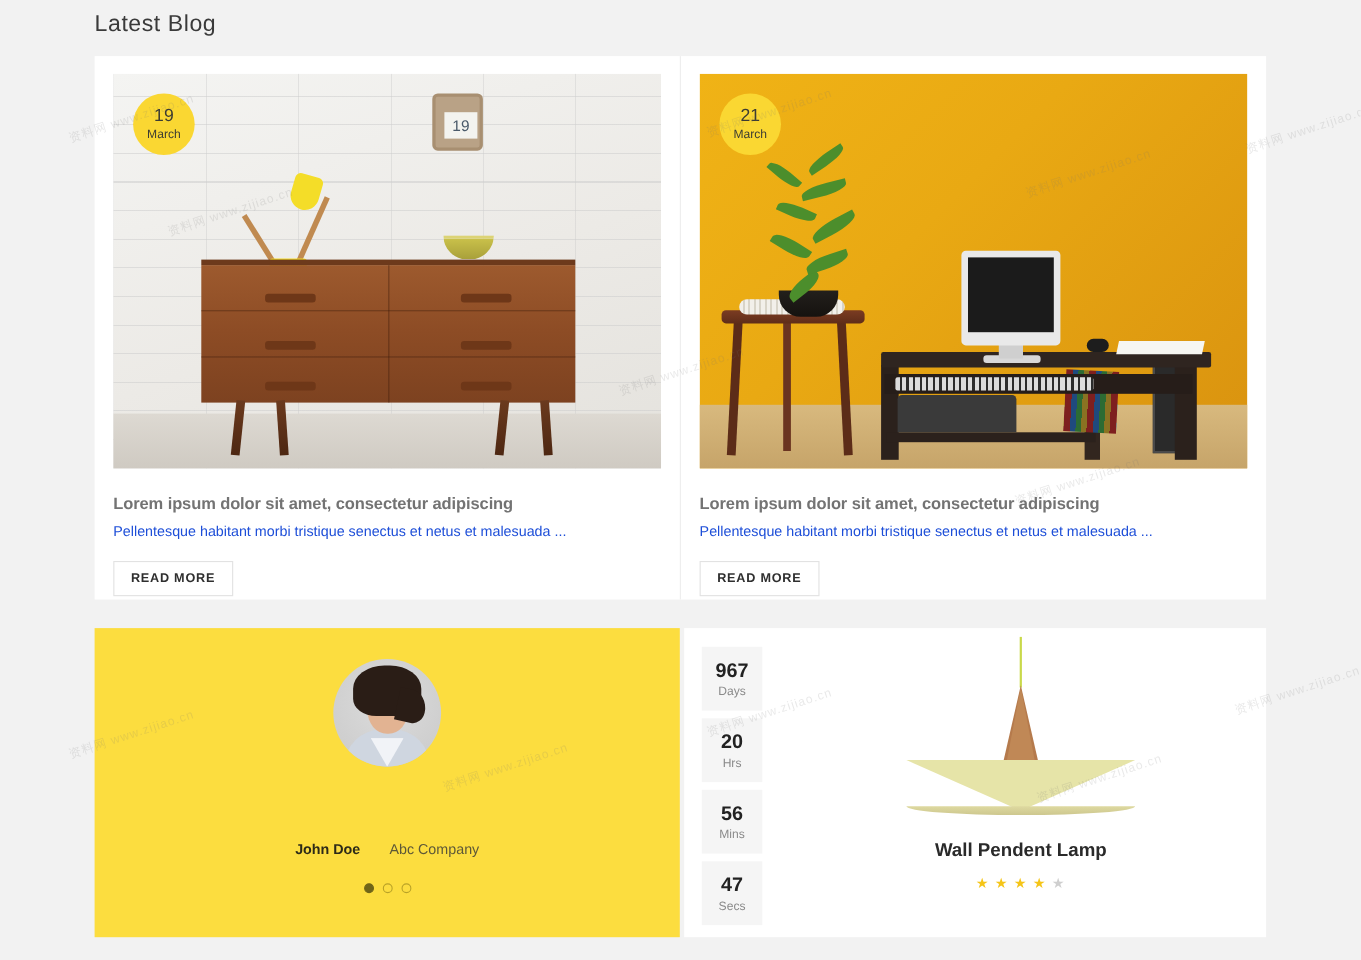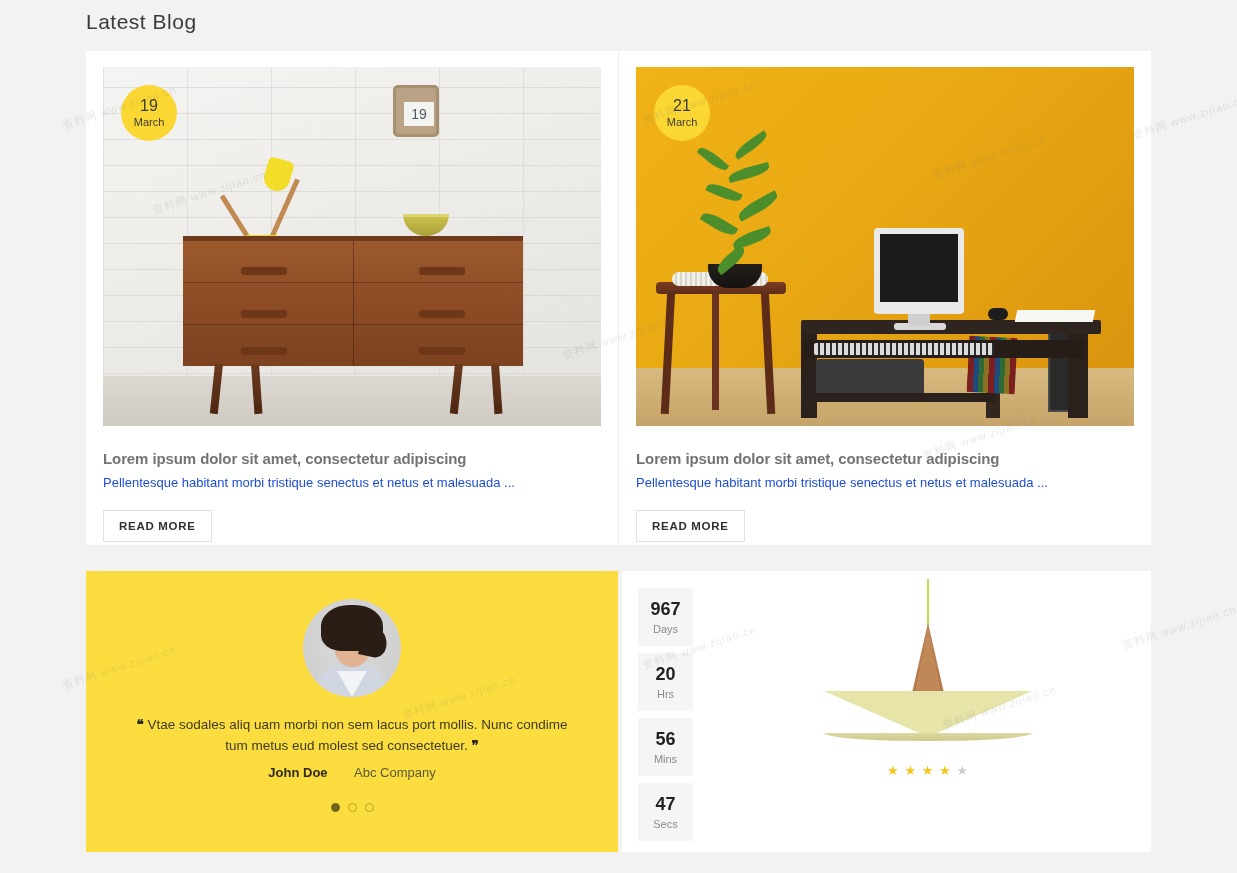--- a/index.html
+++ b/index.html
@@ -440,25 +440,20 @@
 </div>
 
 <div class="testimonial-panel">
   <div class="avatar">
     <div class="av-body"></div>
     <div class="av-collar"></div>
     <div class="av-face"></div>
     <div class="av-hair"></div>
   </div>
 
-  <div class="quote">
-    <span class="qmark">❝</span>
-    <span>Vtae sodales aliq uam morbi non sem lacus port mollis. Nunc condime tum metus eud molest sed consectetuer.</span>
-    <span class="qmark">❞</span>
-  </div>
 
   <div class="author-line">
     <span class="author-name">John Doe</span>
     <span class="author-company">Abc Company</span>
   </div>
 
   <div class="dots">
     <div class="dot active"></div>
     <div class="dot"></div>
     <div class="dot"></div>
@@ -486,20 +481,21 @@
   </div>
 
   <div class="product">
     <div class="lamp-wrap">
       <div class="lamp-cord"></div>
       <div class="lamp-cone"></div>
       <div class="lamp-cone-inner"></div>
       <div class="lamp-shade"></div>
       <div class="lamp-shade-rim"></div>
     </div>
+    <div class="product-name">Wall Pendent Lamp</div>
     <div class="stars">
       <span class="star">★</span>
       <span class="star">★</span>
       <span class="star">★</span>
       <span class="star">★</span>
       <span class="star empty">★</span>
     </div>
   </div>
 </div>
 

